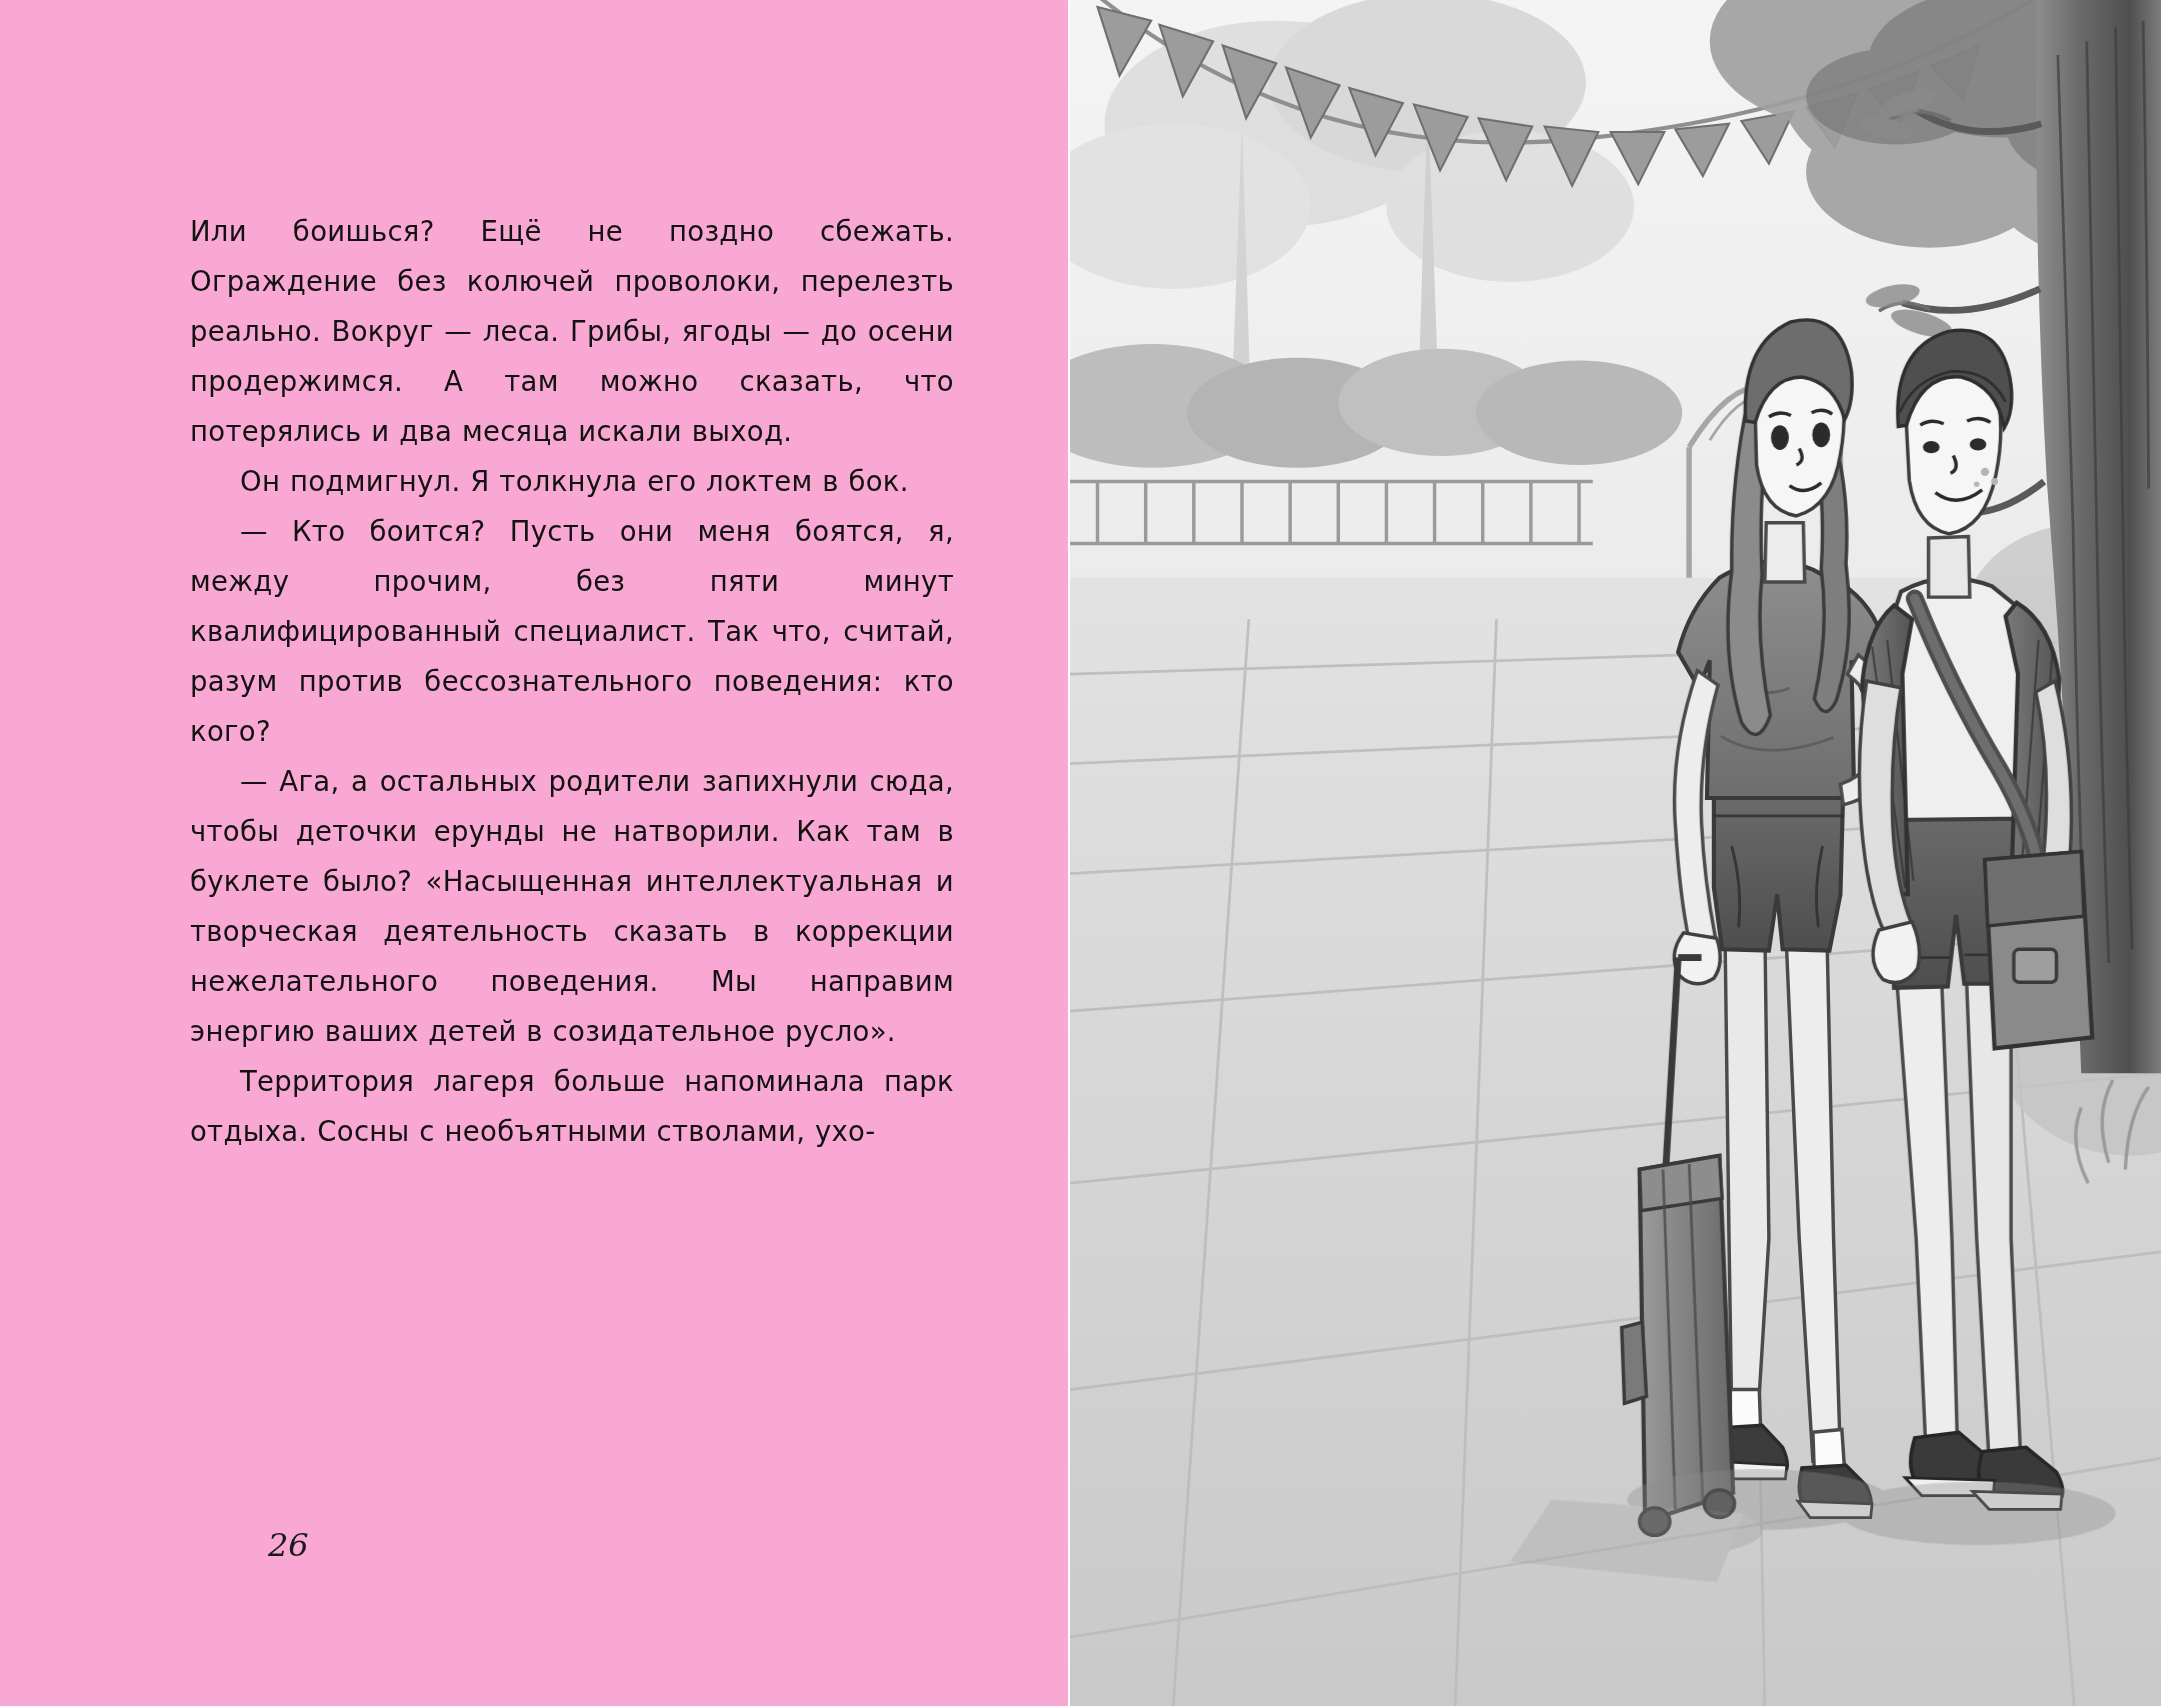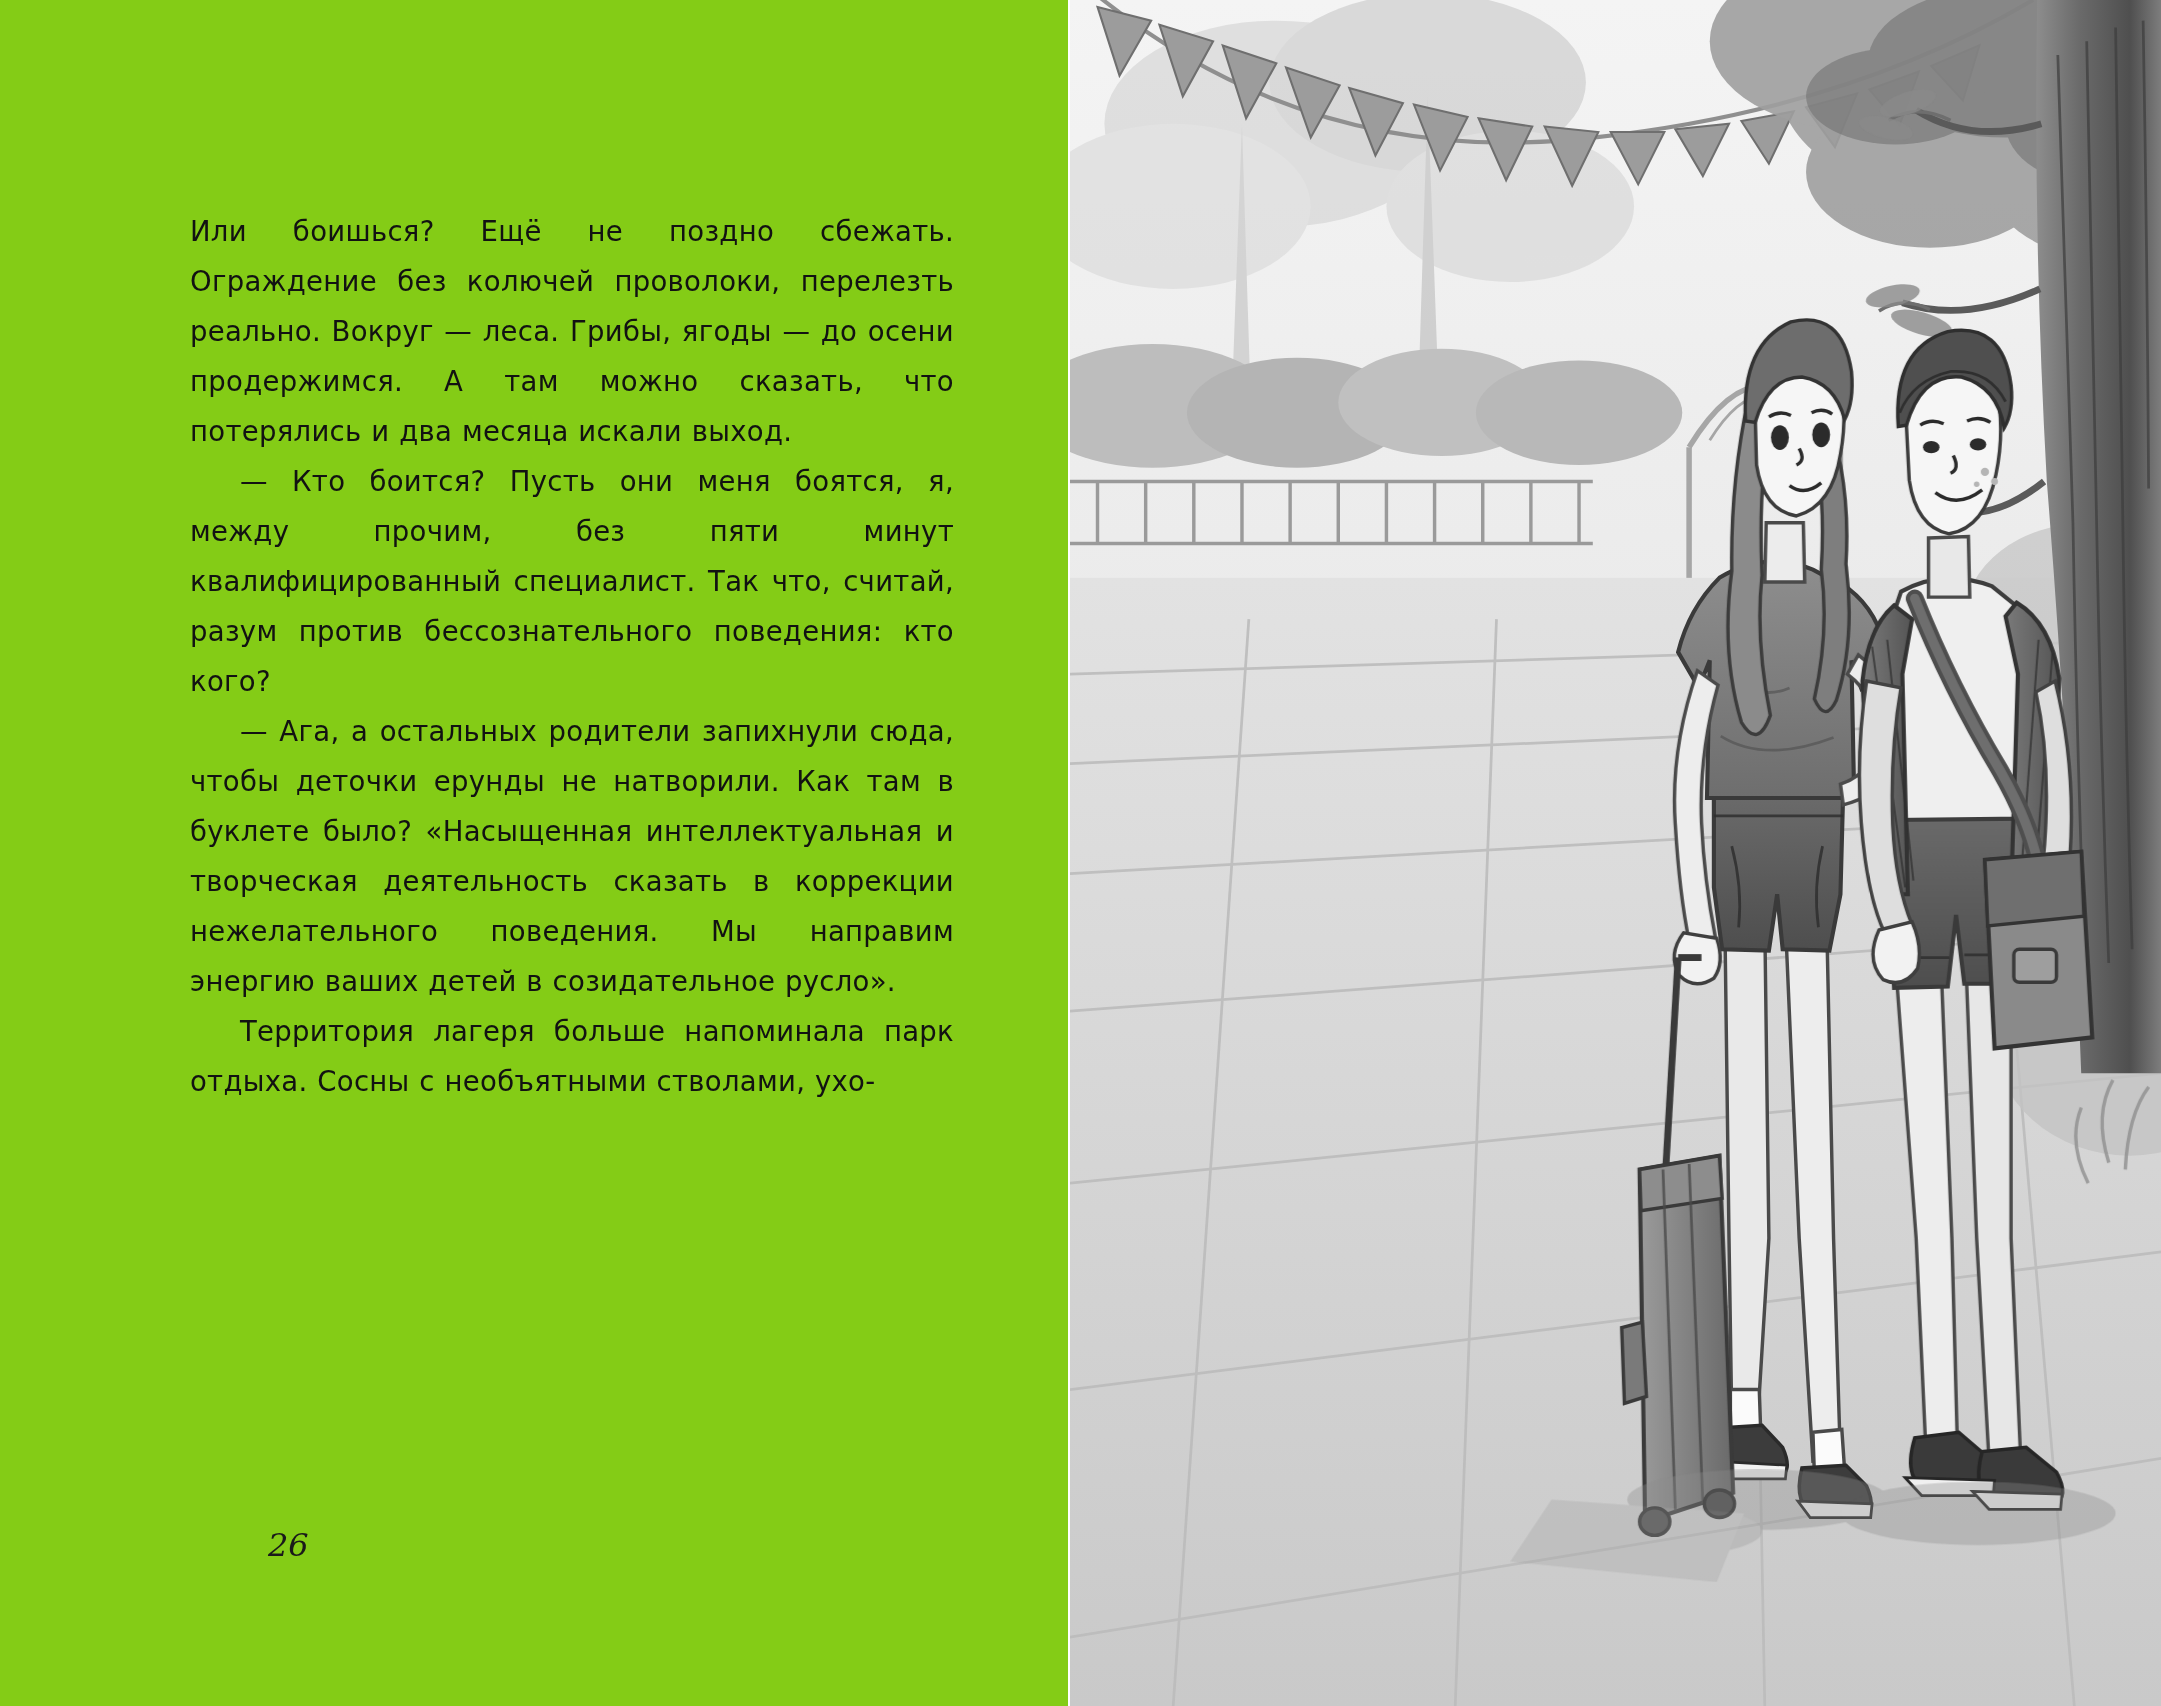--- a/index.html
+++ b/index.html
@@ -12,21 +12,21 @@
     width: 2161px;
     height: 1706px;
     overflow: hidden;
     font-family: "DejaVu Sans", sans-serif;
   }
 
   .page {
     position: relative;
     width: 2161px;
     height: 1706px;
-    background: #84cc16;
+    background: #f9a8d4;
     overflow: hidden;
   }
 
   
   .text-column {
     position: absolute;
     left: 190px;
     top: 206px;
     width: 764px;
   }
@@ -81,20 +81,21 @@
     background: #ffffff;
   }
 </style>
 </head>
 <body>
 
 <div class="page">
 
   <div class="text-column">
     <p class="para">Или боишься? Ещё не поздно сбежать. Ограждение без колючей проволоки, перелезть реально. Вокруг — леса. Грибы, ягоды — до осени продержимся. А там можно сказать, что потерялись и два месяца искали выход.</p>
+    <p class="para indent">Он подмигнул. Я толкнула его локтем в бок.</p>
     <p class="para indent">— Кто боится? Пусть они меня боятся, я, между прочим, без пяти минут квалифицированный специалист. Так что, считай, разум против бессознательного поведения: кто кого?</p>
     <p class="para indent">— Ага, а остальных родители запихнули сюда, чтобы деточки ерунды не натворили. Как там в буклете было? «Насыщенная интеллектуальная и творческая деятельность сказать в коррекции нежелательного поведения. Мы направим энергию ваших детей в созидательное русло».</p>
     <p class="para indent">Территория лагеря больше напоминала парк отдыха. Сосны с необъятными стволами, ухо-</p>
   </div>
 
   <div class="folio">26</div>
 
   <div class="illustration">
     <svg viewBox="0 0 1586 2480" preserveAspectRatio="xMidYMid slice">
       <defs>

